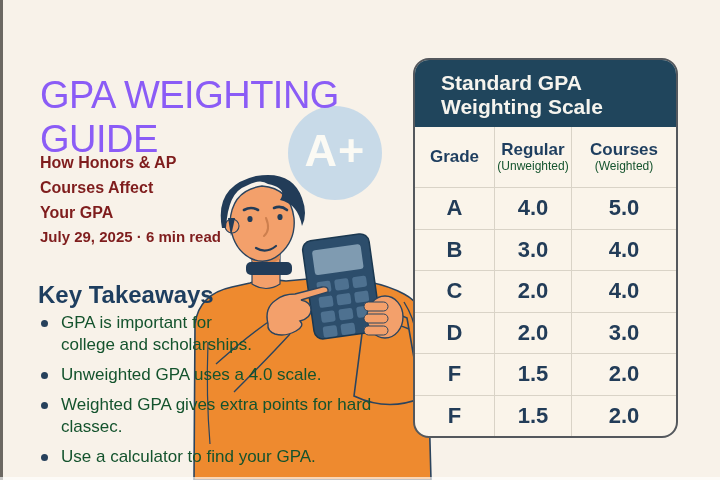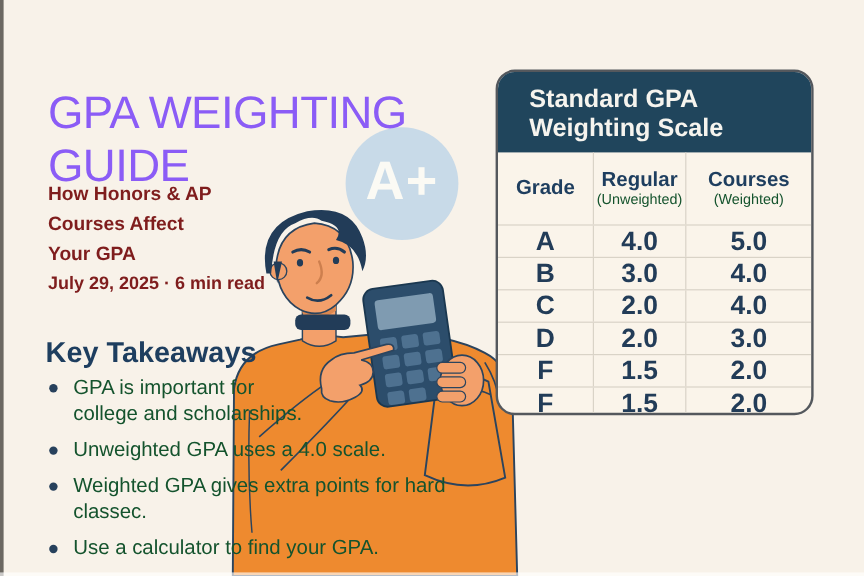--- a/index.html
+++ b/index.html
@@ -31,21 +31,21 @@
   .kt-heading{position:absolute;left:38px;top:281px;color:#1e3e5f;font-size:24px;font-weight:bold;z-index:5;}
   .kt-list{position:absolute;left:38px;top:312px;width:352px;margin:0;padding:0;list-style:none;z-index:5;}
   .kt-list li{position:relative;padding-left:23px;margin-bottom:8px;color:#14532d;
     font-size:17px;line-height:22px;}
   .kt-list li::before{content:"";position:absolute;left:3px;top:8px;width:7px;height:7px;
     border-radius:50%;background:#27415c;}
   .kt-list .b-line{display:block;}
 
   
   .gpa-table{
-    position:absolute;left:413px;top:58px;width:265px;height:288px;box-sizing:border-box;
+    position:absolute;left:413px;top:58px;width:265px;height:380px;box-sizing:border-box;
     background:#faf4ea;border:2px solid #54585d;border-radius:16px;overflow:hidden;
     display:flex;flex-direction:column;z-index:4;
   }
   .gt-header{
     height:67px;flex:0 0 67px;background:#20455c;color:#f6f4ee;
     padding:11px 0 0 26px;box-sizing:border-box;
     font-size:21px;font-weight:bold;line-height:24px;
   }
   .gt-header span{display:block;}
   .gt-cols{

